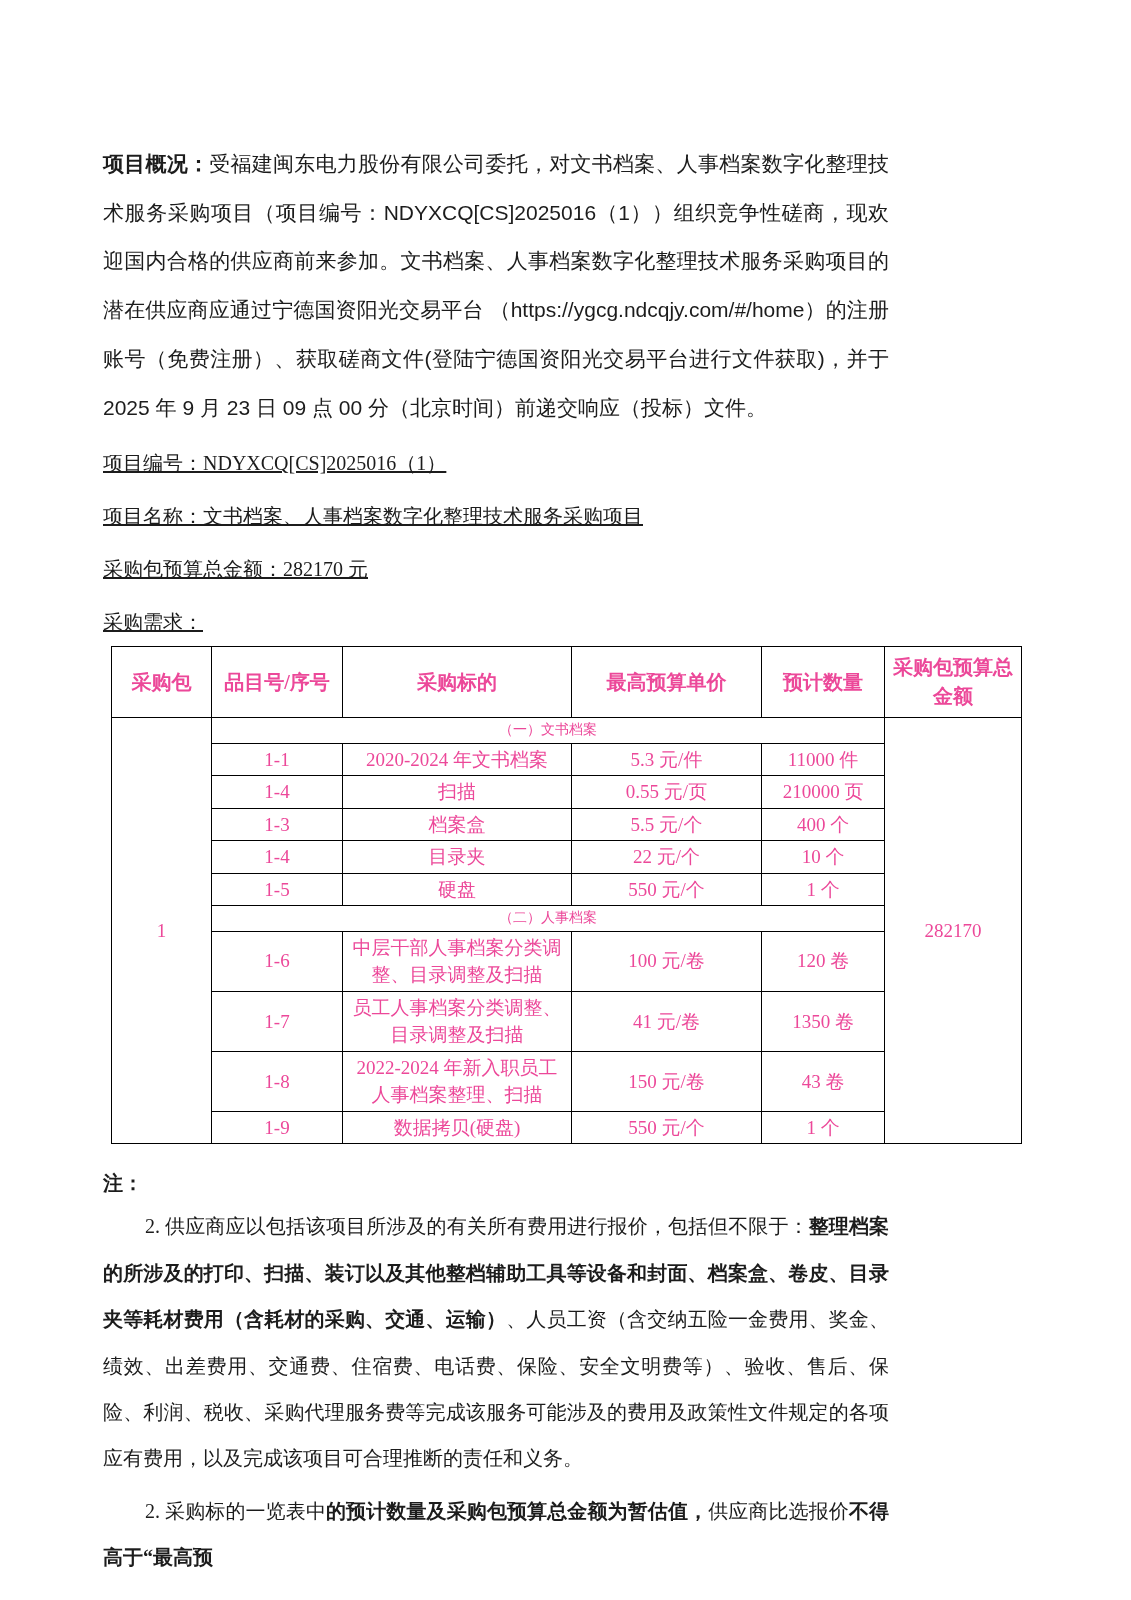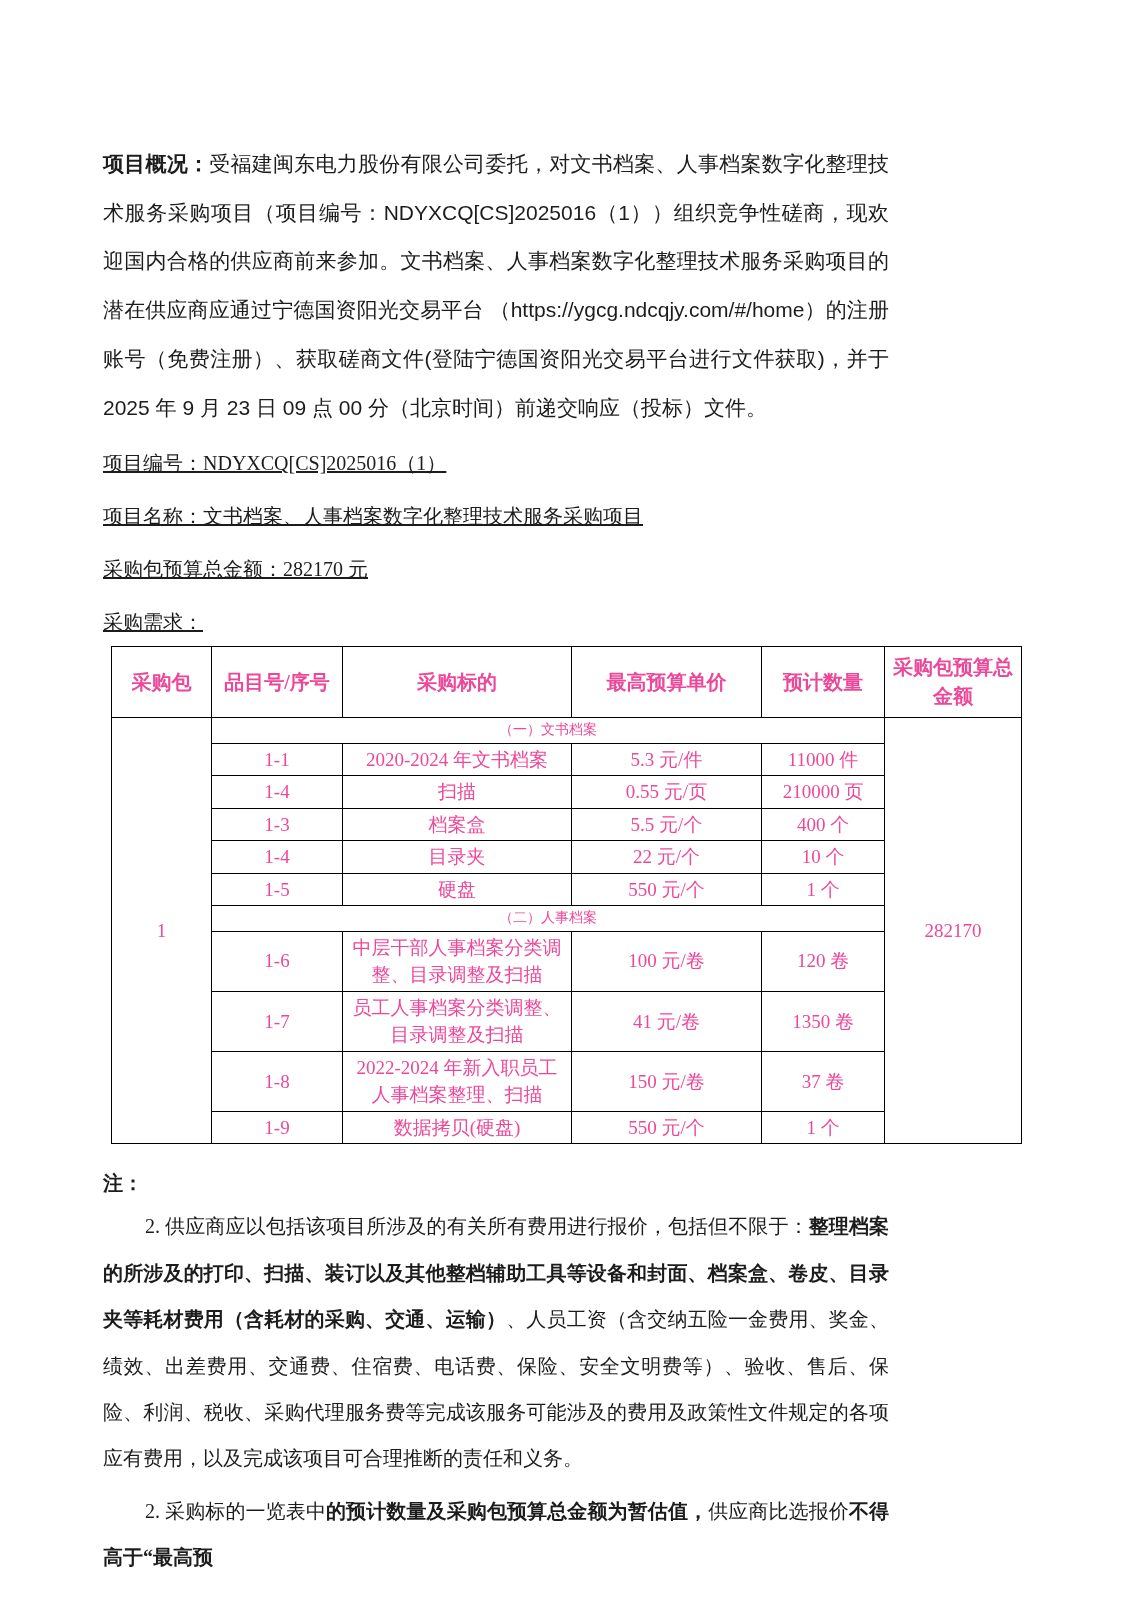--- a/index.html
+++ b/index.html
@@ -167,21 +167,21 @@
         <tr>
           <td>1-7</td>
           <td>员工人事档案分类调整、目录调整及扫描</td>
           <td>41 元/卷</td>
           <td>1350 卷</td>
         </tr>
         <tr>
           <td>1-8</td>
           <td>2022-2024 年新入职员工人事档案整理、扫描</td>
           <td>150 元/卷</td>
-          <td>37 卷</td>
+          <td>43 卷</td>
         </tr>
         <tr>
           <td>1-9</td>
           <td>数据拷贝(硬盘)</td>
           <td>550 元/个</td>
           <td>1 个</td>
         </tr>
       </tbody>
   </table>
 

